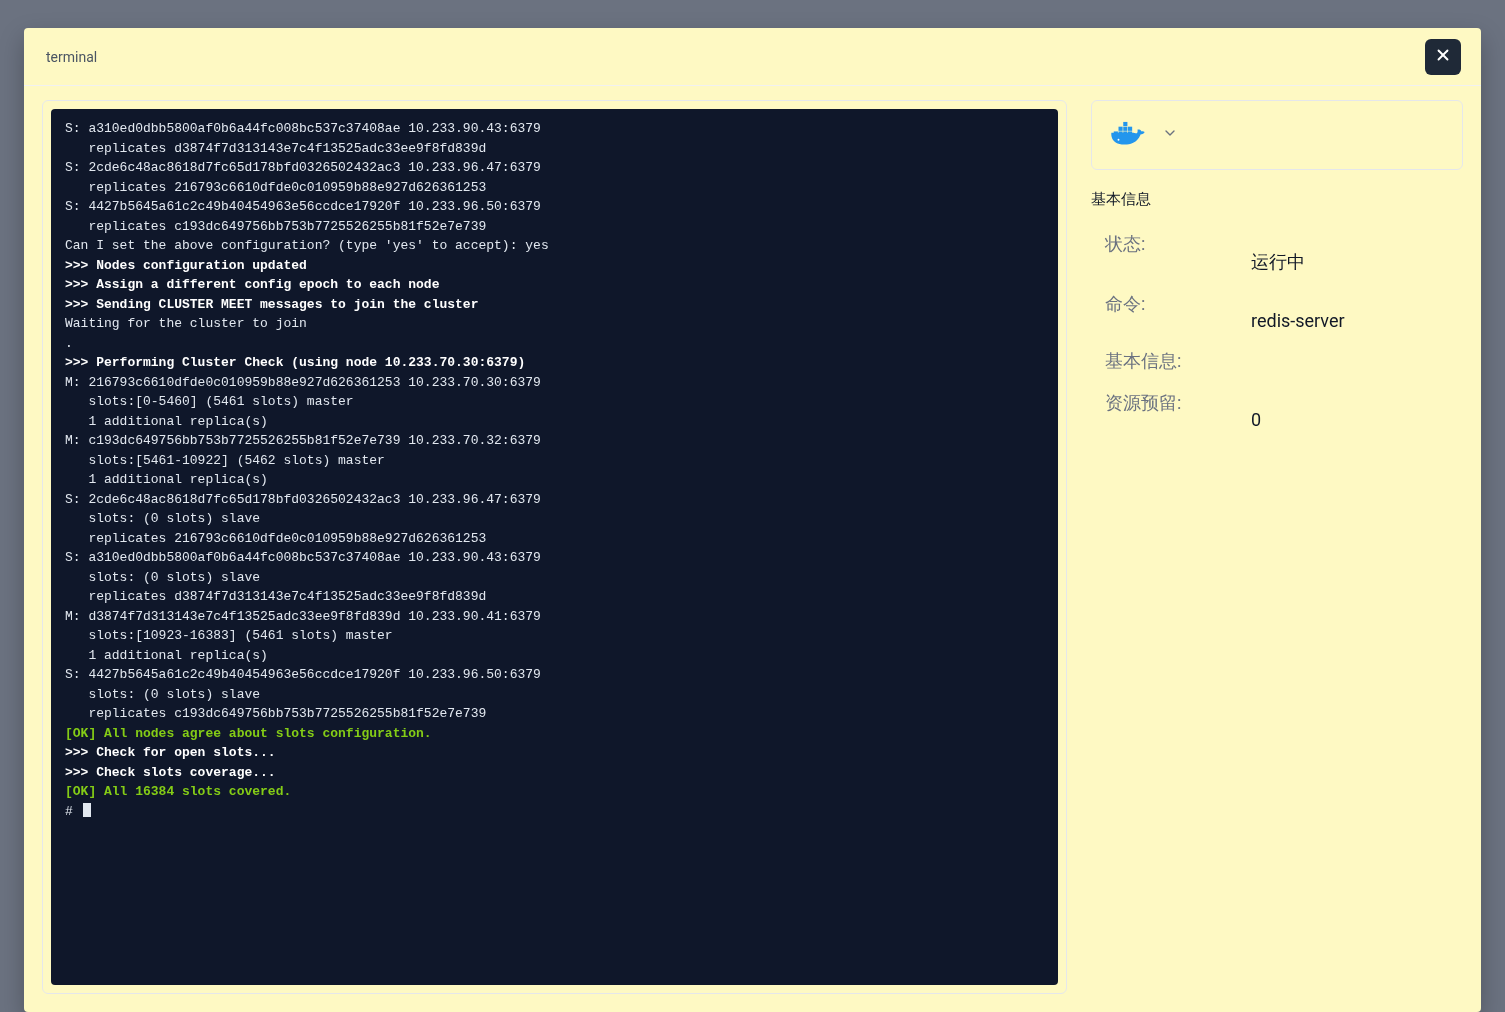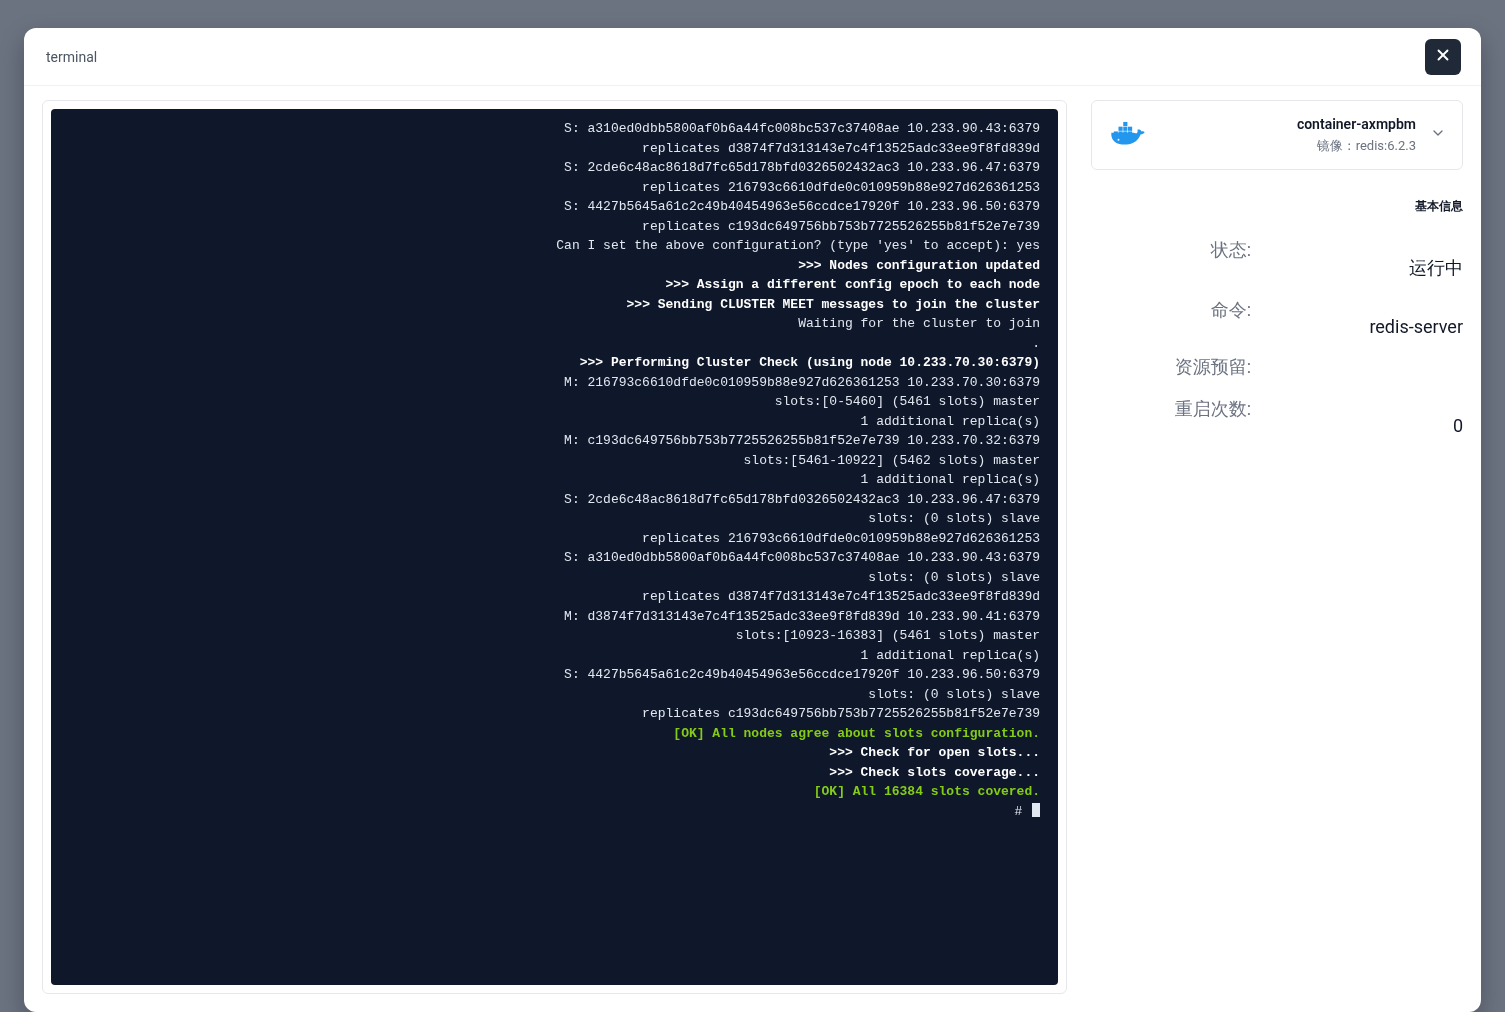--- a/index.html
+++ b/index.html
@@ -5,27 +5,26 @@
   * { box-sizing: border-box; margin: 0; padding: 0; }
   html, body {
     width: 100%; height: 100%;
     font-family: -apple-system, BlinkMacSystemFont, "Segoe UI", Roboto, "Helvetica Neue", Arial, "Noto Sans", sans-serif;
     background: #6b7280;
     color: #1f2937;
   }
   .modal {
     position: absolute;
     top: 28px; left: 24px; right: 24px; bottom: 0;
-    background: #ffffff;
-    border-radius: 12px;
+    background: #fef9c3;
+    border-radius: 4px;
     box-shadow: 0 10px 25px rgba(0,0,0,0.25);
     display: flex;
     flex-direction: column;
     overflow: hidden;
-    text-align: right;
   }
   .modal-header {
     height: 58px;
     display: flex;
     align-items: center;
     justify-content: space-between;
     padding: 0 20px 0 22px;
     border-bottom: 1px solid #f1f1f1;
   }
   .modal-title { font-size: 14px; color: #4b5563; }
@@ -111,23 +110,23 @@
     display: flex; align-items: center; justify-content: center;
   }
   .docker-icon svg { width: 38px; height: 30px; }
   .container-text { flex: 1; min-width: 0; }
   .container-name { font-size: 14px; font-weight: 600; color: #111827; line-height: 1.4; }
   .container-sub  { font-size: 13px; color: #6b7280; margin-top: 2px; }
   .chevron { color: #6b7280; }
   .chevron svg { width: 16px; height: 16px; stroke: currentColor; }
 
   .section-title {
-    margin-top: 28px;
-    font-size: 12px;
-    font-weight: 700;
+    margin-top: 20px;
+    font-size: 15px;
+    font-weight: 400;
     color: #111827;
   }
   .info-list {
     margin-top: 14px;
     display: flex;
     flex-direction: column;
     gap: 0;
   }
   .info-row {
     display: flex;
@@ -172,46 +171,42 @@
               <rect x="32" y="18" width="7" height="7"></rect>
               <rect x="16" y="10" width="7" height="7"></rect>
               <rect x="24" y="10" width="7" height="7"></rect>
               <rect x="32" y="10" width="7" height="7"></rect>
               <rect x="24" y="2" width="7" height="7"></rect>
               <path d="M55 18c-2-4-7-3-7-3 1 3-1 6-1 6-3 0-6-1-6-1H4c0 0-3 20 22 20 23 0 27-17 27-17 6 0 7-4 7-4-2-2-5-1-5-1z"></path>
             </g>
             <circle cx="16" cy="32" r="1.6" fill="#fff"></circle>
           </svg>
         </span>
-        <div class="container-text">
-          <div class="container-name">container-axmpbm</div>
-          <div class="container-sub"><span>镜像：</span><span>redis:6.2.3</span></div>
-        </div>
         <span class="chevron">
           <svg viewBox="0 0 24 24" fill="none" stroke-width="2" stroke-linecap="round" stroke-linejoin="round">
             <polyline points="6 9 12 15 18 9"></polyline>
           </svg>
         </span>
       </div>
 
       <div class="section-title">基本信息</div>
       <div class="info-list" id="info-list">
           <div class="info-row">
             <div class="info-label">状态:</div>
             <div class="info-value">运行中</div>
           </div>
           <div class="info-row">
             <div class="info-label">命令:</div>
             <div class="info-value">redis-server</div>
           </div>
           <div class="info-row">
+            <div class="info-label">基本信息:</div>
+            <div class="info-value"></div>
+          </div>
+          <div class="info-row">
             <div class="info-label">资源预留:</div>
-            <div class="info-value"></div>
-          </div>
-          <div class="info-row">
-            <div class="info-label">重启次数:</div>
             <div class="info-value">0</div>
           </div>
         </div>
     </div>
 
   </div>
 </div>
 
 </body></html>

